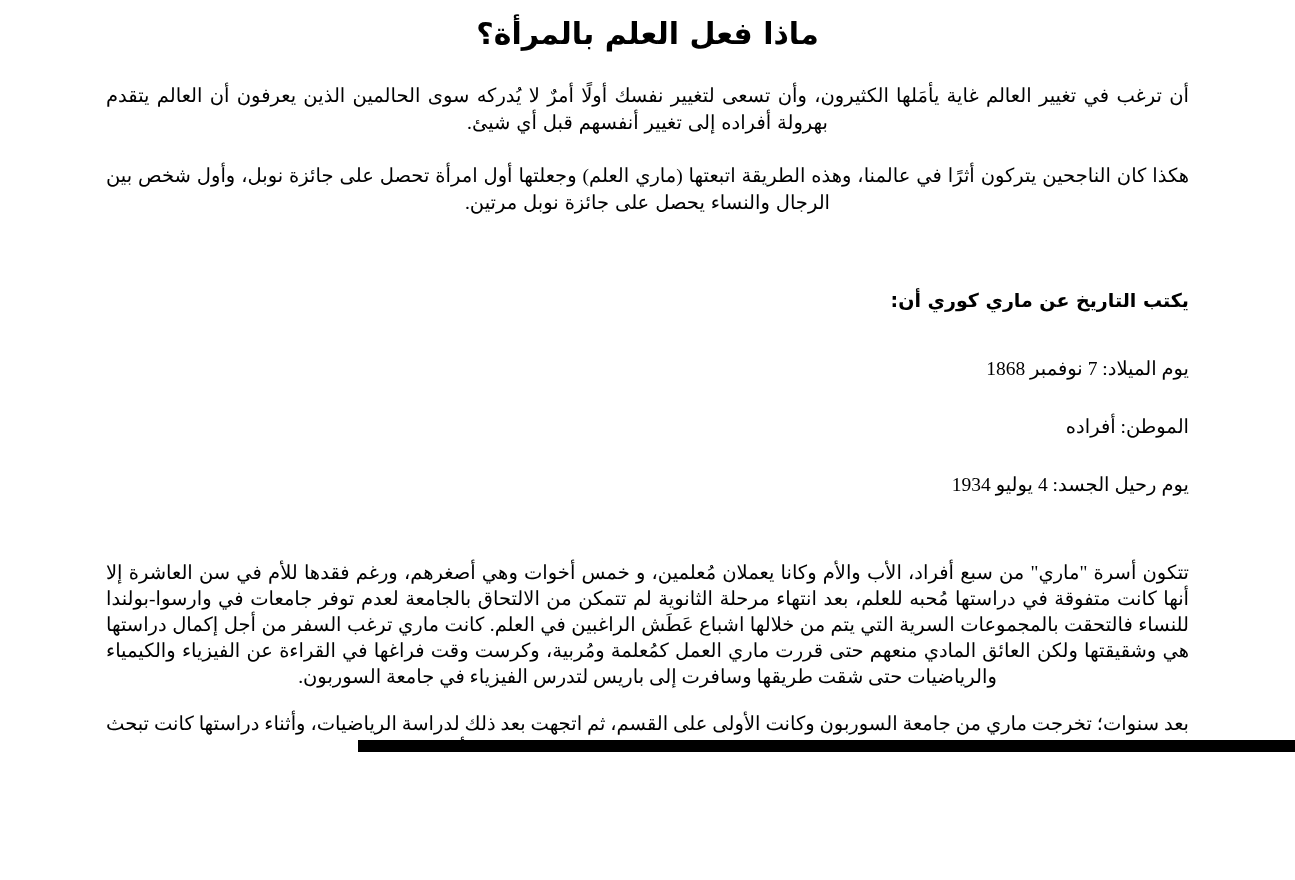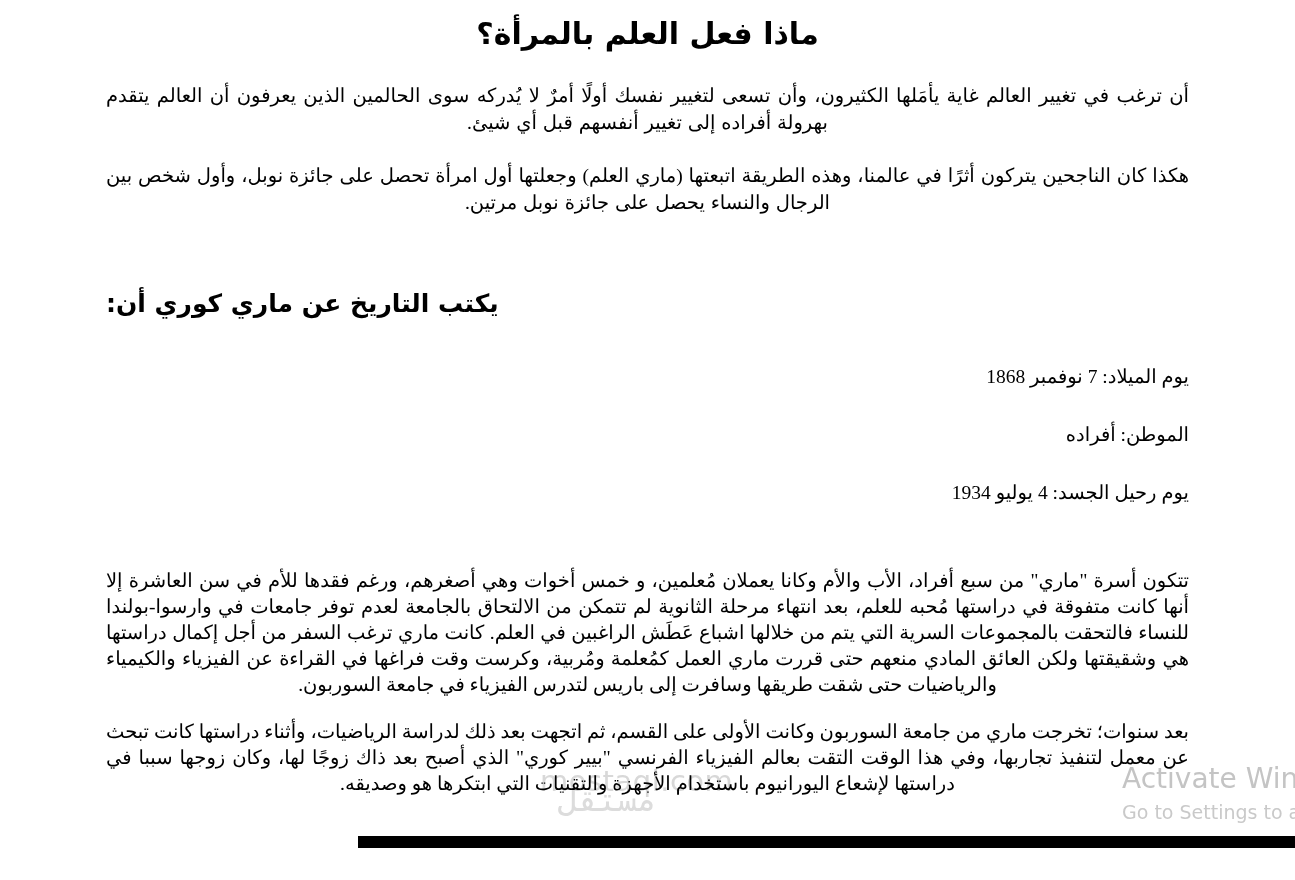--- a/index.html
+++ b/index.html
@@ -13,21 +13,21 @@
     background: #ffffff;
     font-family: "Liberation Serif", "DejaVu Serif", serif;
     color: #000000;
     overflow: hidden;
     position: relative;
   }
 
   .page {
     position: relative;
     width: 1295px;
-    height: 848px;
+    height: 752px;
     box-sizing: border-box;
     padding: 0;
     background: #ffffff;
     overflow: hidden;
   }
 
   .content {
     position: relative;
     z-index: 5;
     padding: 0 106px;
@@ -66,24 +66,24 @@
   .para-intro-2 {
     margin-top: 26px;
   }
 
   
   .section-heading {
     margin: 0;
     padding-top: 72px;
     font-family: "DejaVu Sans", "Liberation Sans", sans-serif;
     font-weight: bold;
-    font-size: 25px;
+    font-size: 19px;
     line-height: 1.3;
     direction: rtl;
-    text-align: left;
+    text-align: right;
   }
 
   
   .facts {
     margin: 0;
     padding: 0;
     list-style: none;
     direction: rtl;
   }
   .fact-item {

